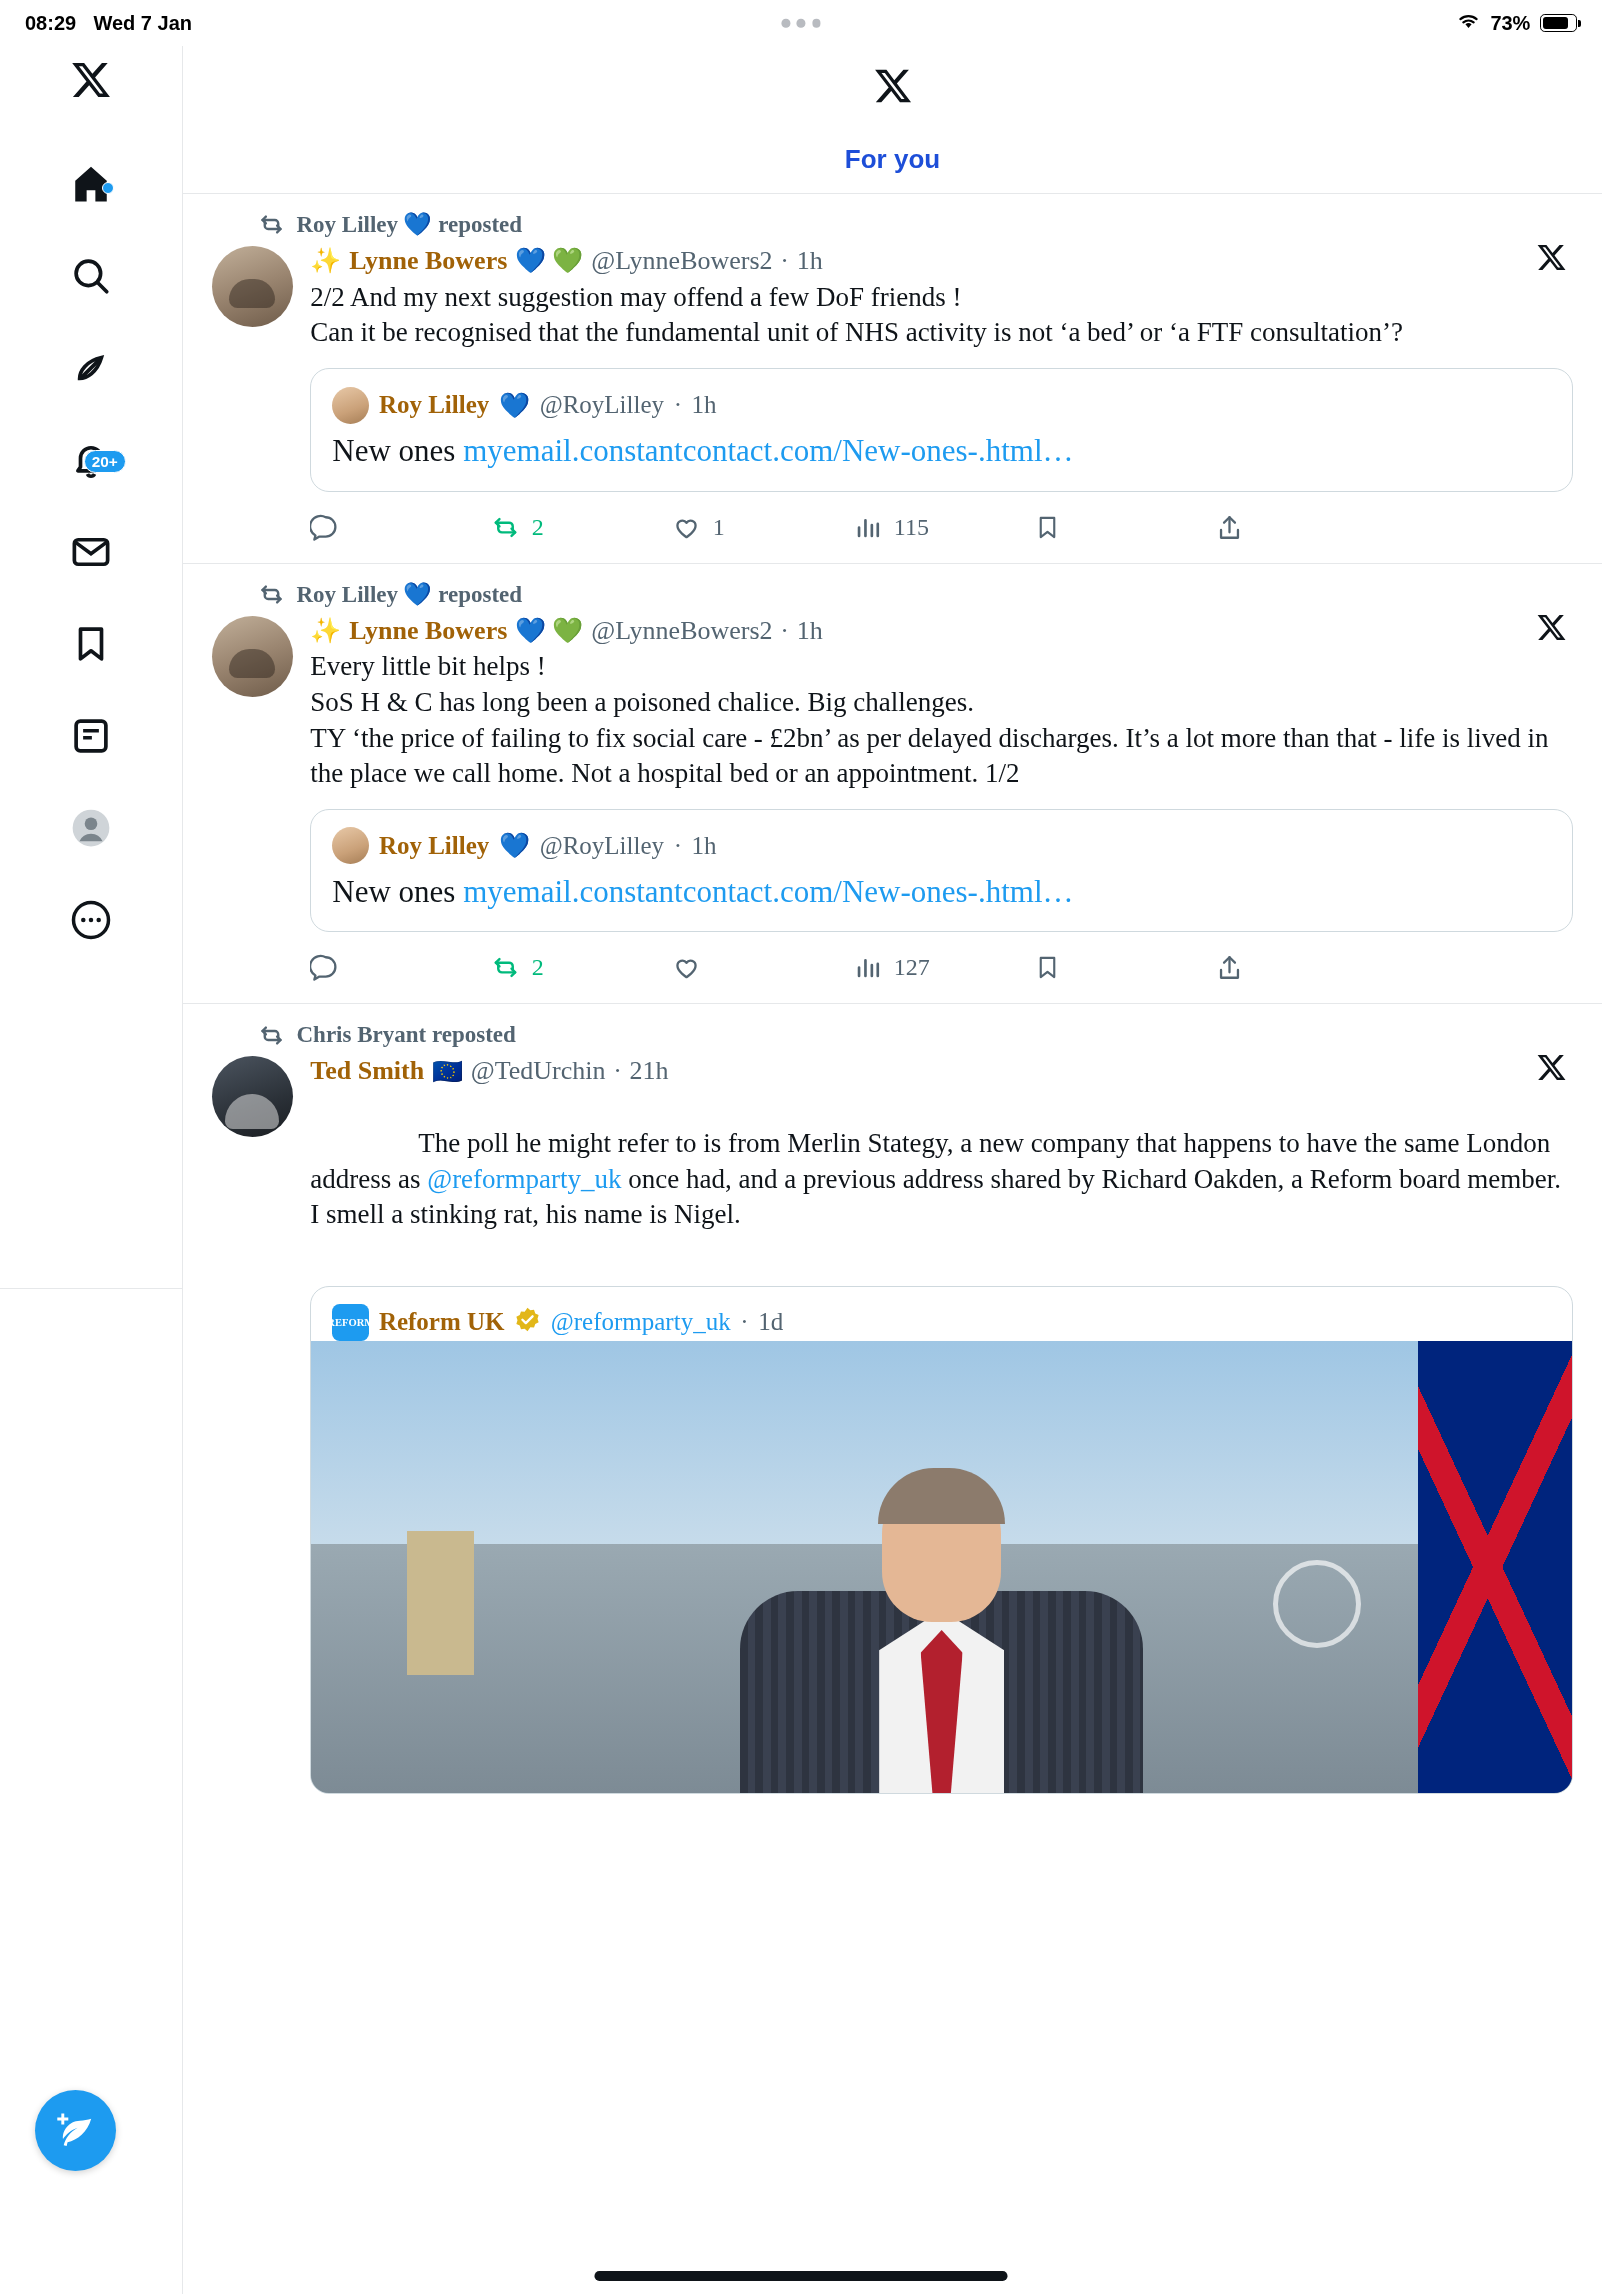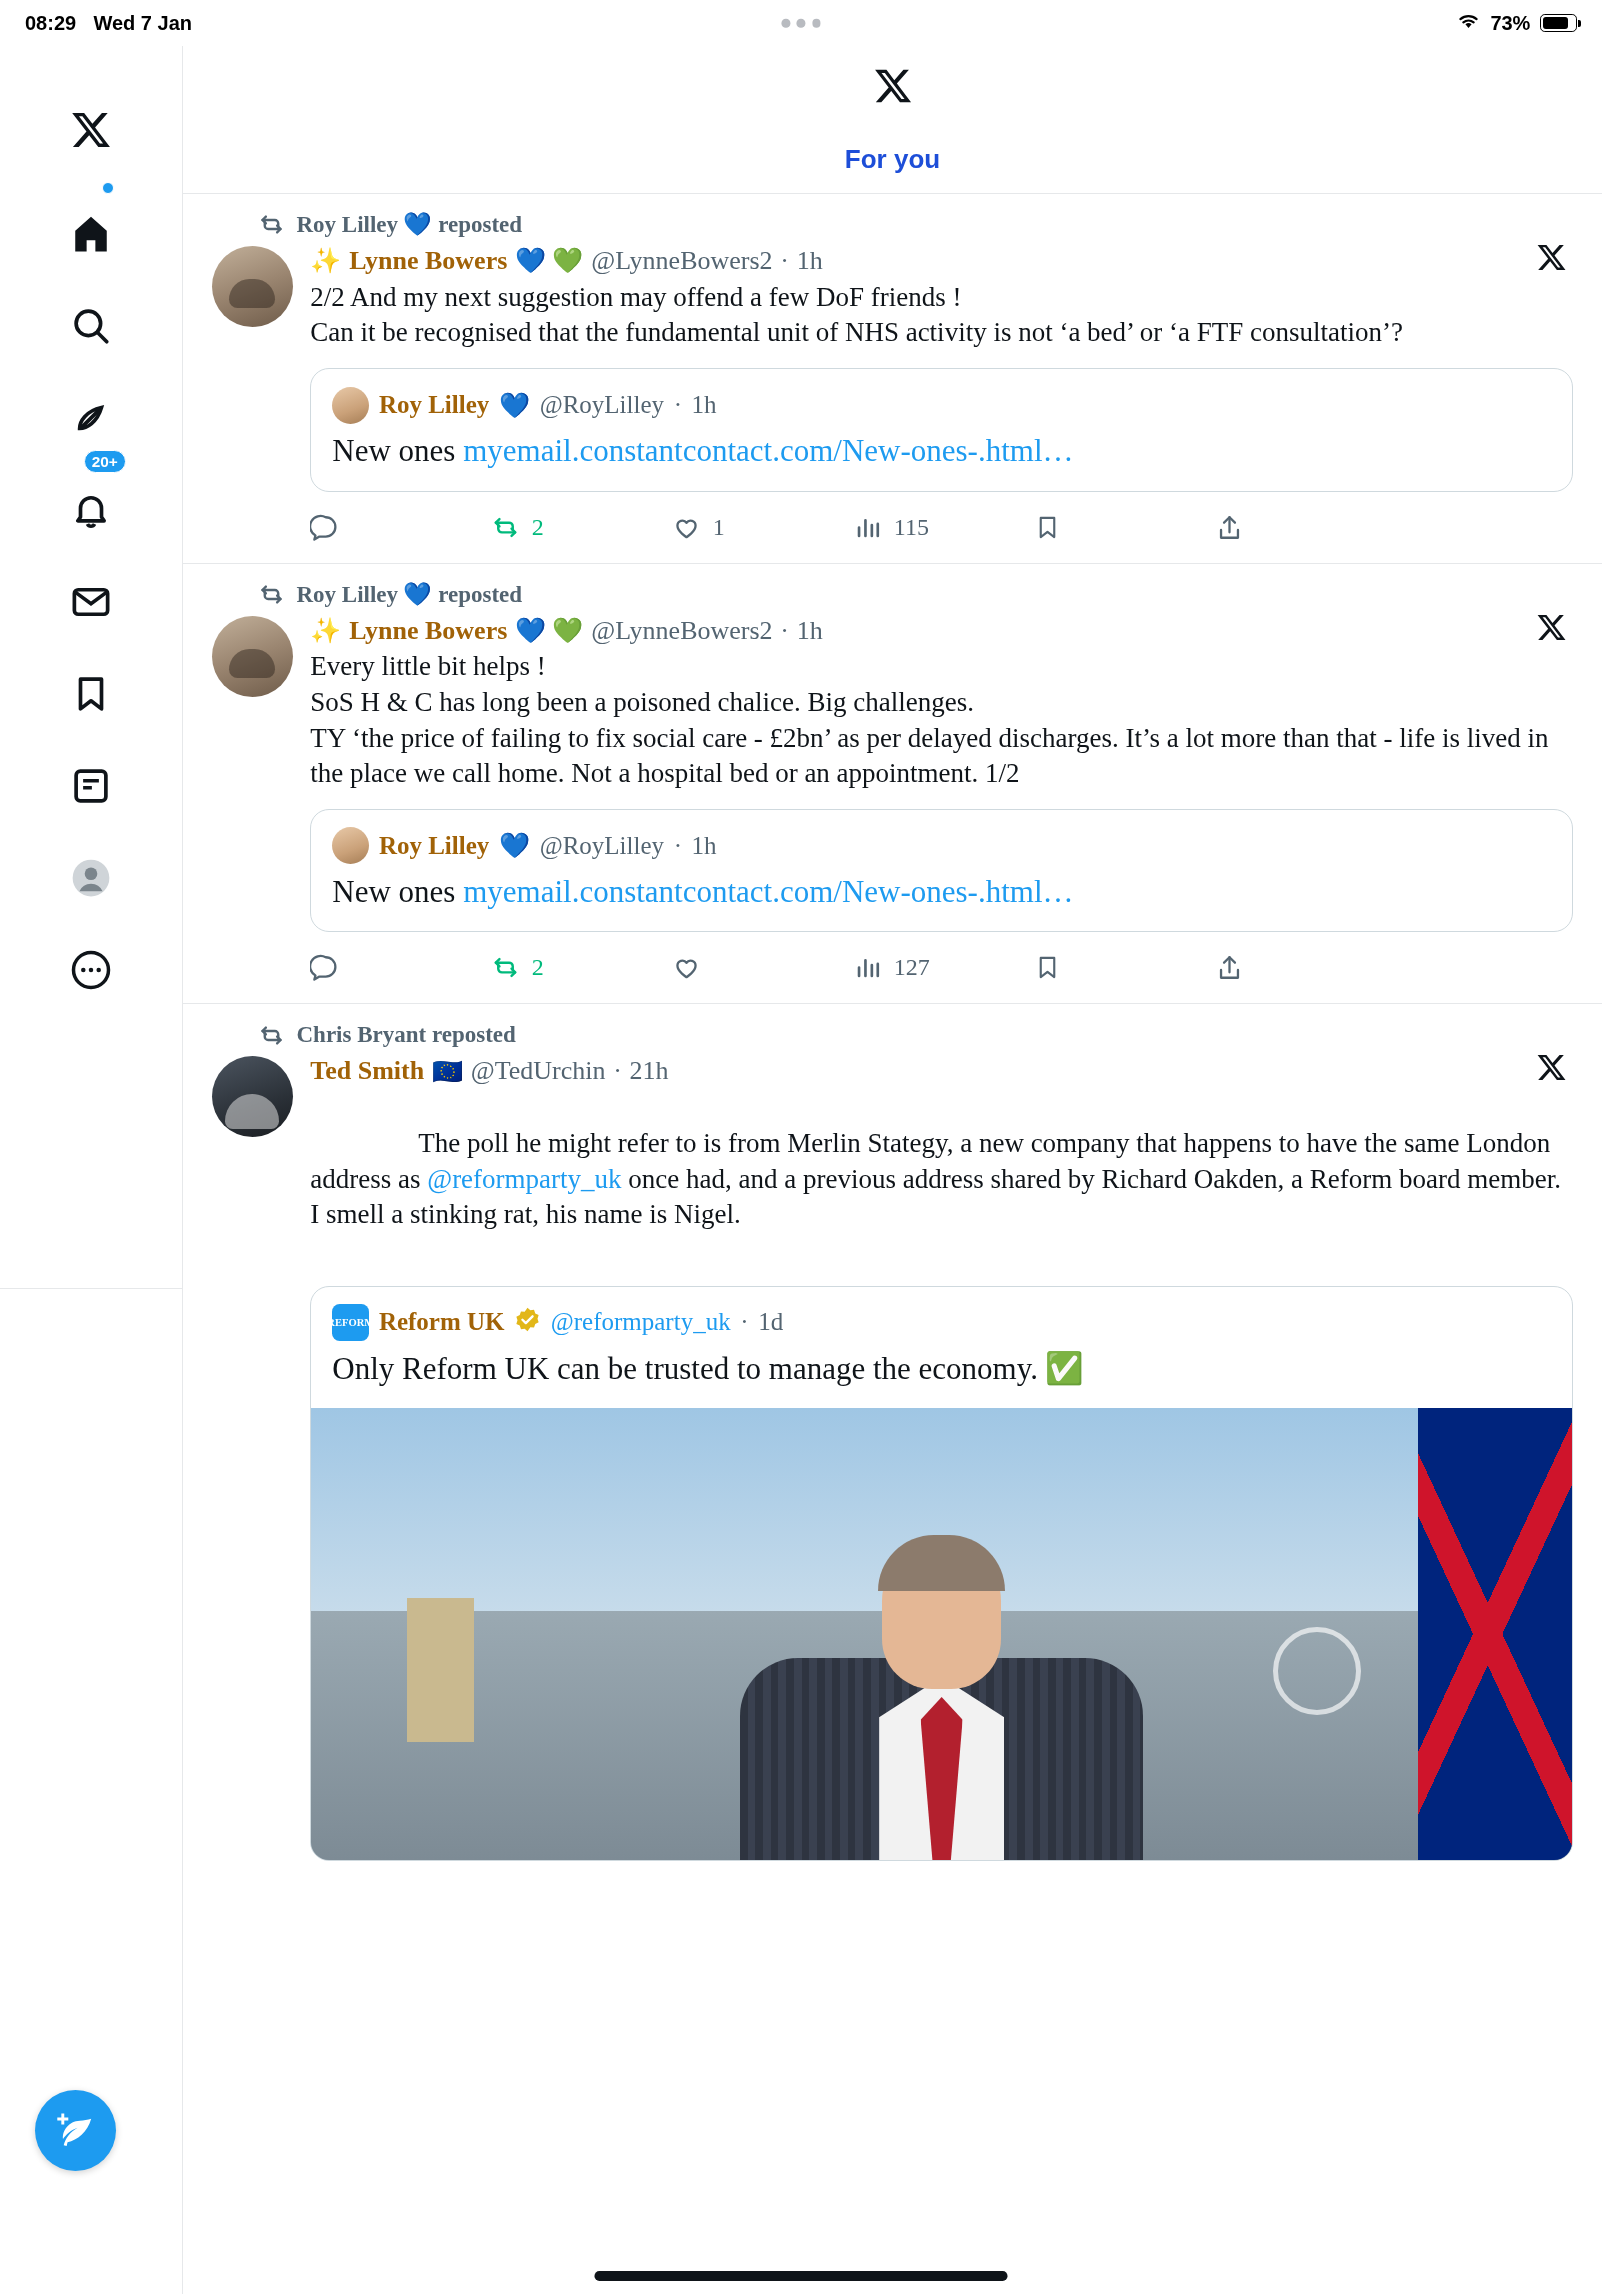--- a/index.html
+++ b/index.html
@@ -66,21 +66,21 @@
     flex: 0 0 183px;
     border-right: 1px solid #e6e8ea;
     display: flex;
     flex-direction: column;
     align-items: center;
     position: relative;
     background: #fff;
   }
   .rail-item {
     width: 92px; height: 92px;
-    display: flex; align-items: flex-end; justify-content: center;
+    display: flex; align-items: flex-start; justify-content: center;
     position: relative;
     color: #0f1419;
   }
   .rail-logo { margin-top: 13.4px; margin-bottom: 11.5px; }
   .rail-sep {
     position: absolute; left: 0; right: 0; top: 1242px; height: 1px; background: #e6e8ea;
   }
   .badge-dot {
     position: absolute; top: 19px; right: 23px;
     width: 12.5px; height: 12.5px; border-radius: 50%;
@@ -638,21 +638,20 @@
                   <span>
                     <svg width="27" height="27" viewBox="0 0 24 24">
                         <path d="M12 1.6l2.5 2.2 3.3-.4 1.1 3.2 3 1.5-1 3.2 1 3.2-3 1.5-1.1 3.2-3.3-.4L12 22.4 9.5 20.2l-3.3.4-1.1-3.2-3-1.5 1-3.2-1-3.2 3-1.5 1.1-3.2 3.3.4z" fill="#e2b719"></path>
                         <path d="M7.5 12.2l3 3 6-6" stroke="#fff" stroke-width="2.1" fill="none" stroke-linecap="round" stroke-linejoin="round"></path>
                       </svg>
                   </span>
                   <span class="link">@reformparty_uk</span>
                   <span class="meta-dot">·</span>
                   <span class="handle">1d</span>
                 </div>
-                <div class="quote-text">Only Reform UK can be trusted to manage the economy. ✅</div>
                 <div class="quote-media">
                   <div class="qm-sky"></div>
                   <div class="qm-city"></div>
                   <div class="qm-tower"></div>
                   <div class="qm-wheel"></div>
                   <div class="qm-flag"></div>
                   <div class="qm-person">
                     <div class="qm-suit"></div>
                     <div class="qm-shirt"></div>
                     <div class="qm-tie"></div>

